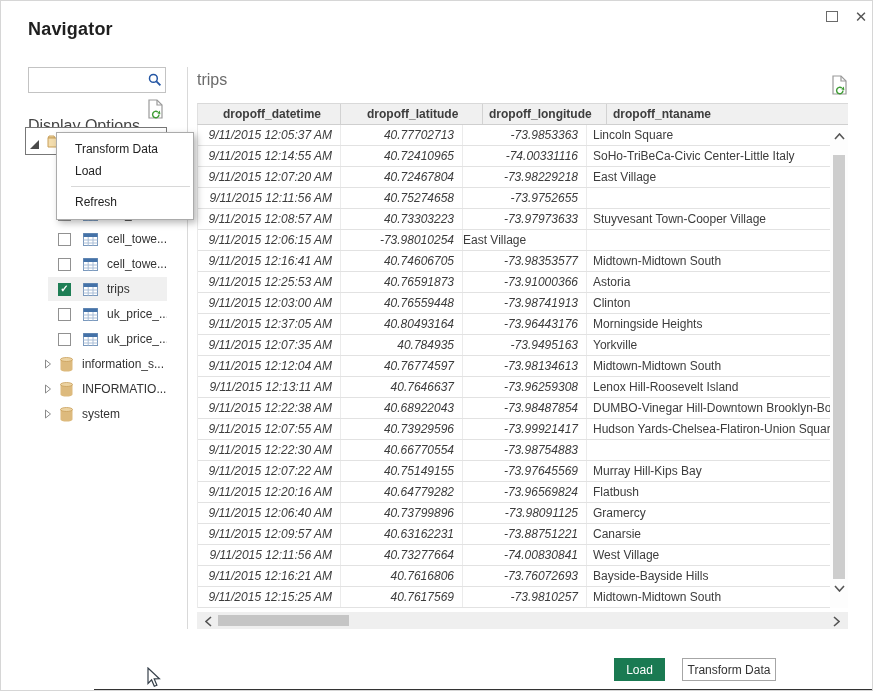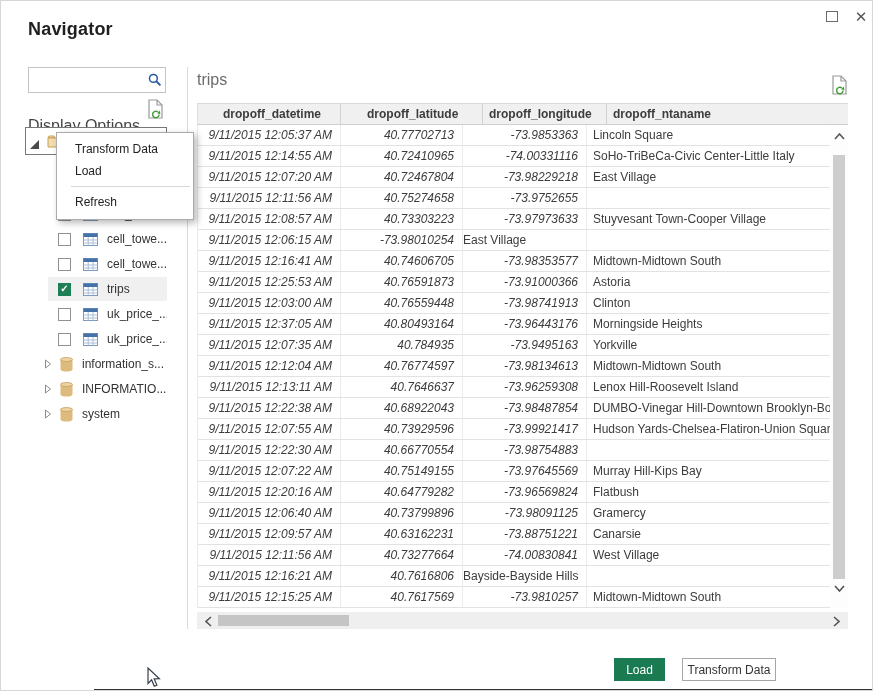--- a/index.html
+++ b/index.html
@@ -414,20 +414,21 @@
   <div class="trow">
     <div class="tcell num">9/11/2015 12:11:56 AM</div>
     <div class="tcell num">40.73277664</div>
     <div class="tcell num">-74.00830841</div>
     <div class="tcell">West Village</div>
   </div>
 
   <div class="trow">
     <div class="tcell num">9/11/2015 12:16:21 AM</div>
     <div class="tcell num">40.7616806</div>
+    <div class="tcell num">-73.76072693</div>
     <div class="tcell">Bayside-Bayside Hills</div>
   </div>
 
   <div class="trow">
     <div class="tcell num">9/11/2015 12:15:25 AM</div>
     <div class="tcell num">40.7617569</div>
     <div class="tcell num">-73.9810257</div>
     <div class="tcell">Midtown-Midtown South</div>
   </div>
 </div>

